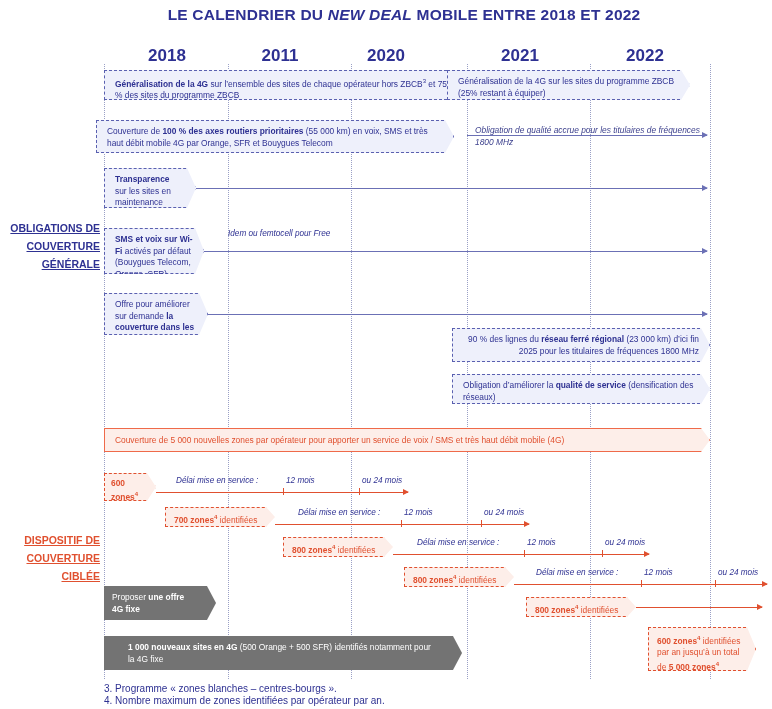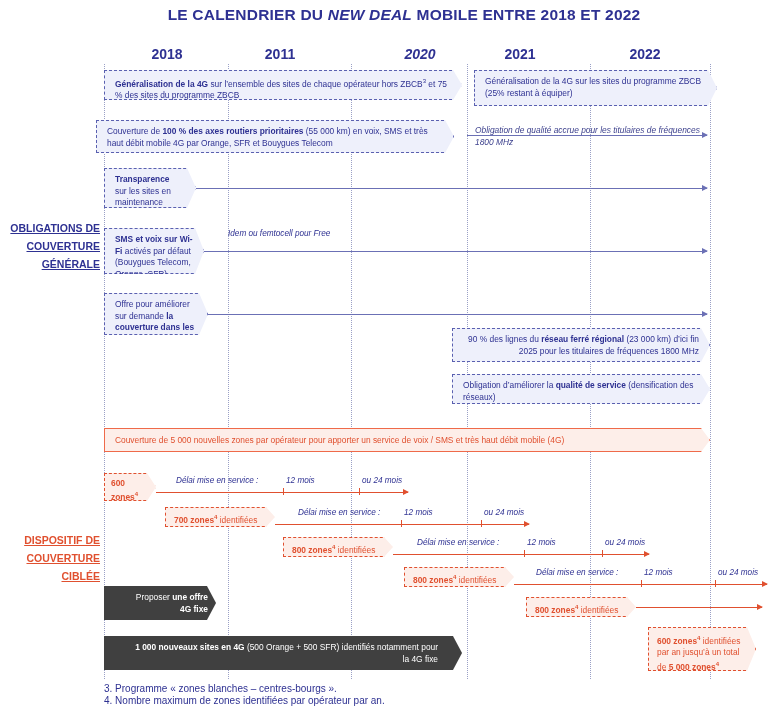--- a/index.html
+++ b/index.html
@@ -12,21 +12,21 @@
     position:relative;
   }
   .title{
     position:absolute;top:6px;left:0;width:772px;text-align:center;
     font-size:15.5px;font-weight:bold;color:#2e3192;letter-spacing:.2px;margin-left:18px;
   }
   .title .it{font-style:italic;}
 
   
   .years{position:absolute;top:46px;left:0;width:772px;height:18px;}
-  .year{position:absolute;top:0;font-size:14px;font-weight:bold;color:#2e3192;text-align:center;width:80px;}
+  .year{position:absolute;top:0;font-size:17px;font-weight:bold;color:#2e3192;text-align:center;width:80px;}
 
   
   .vline{position:absolute;top:64px;width:0;border-left:1px dotted #9aa0c6;}
 
   
   .sect-label{
     position:absolute;text-align:right;font-size:10.5px;font-weight:bold;
     color:#e0502f;line-height:18px;
   }
   .sect-label.blue{color:#2e3192;}
@@ -43,21 +43,21 @@
   }
   .bluebox b{font-weight:bold;}
   .arrowbox{
     position:absolute;box-sizing:border-box;
     font-size:8.4px;line-height:11.5px;padding:5px 10px;
   }
   
   .point-r{clip-path:polygon(0 0, calc(100% - 9px) 0, 100% 50%, calc(100% - 9px) 100%, 0 100%);}
 
   .orangebox{background:#fdeee9;border:1px dashed #e0502f;color:#e0502f;}
-  .orangesolid{background:#404040;color:#ffffff;text-align:right;}
+  .orangesolid{background:#737373;color:#ffffff;}
   .orangesolid b{font-weight:bold;}
   .orangeline{background:#fdeee9;border:1px solid #ef6a4a;color:#e0502f;}
 
   
   .harrow{position:absolute;height:1px;background:#6b70b5;}
   .harrow.orange{background:#e0502f;}
   .harrow::after{
     content:"";position:absolute;right:-1px;top:-3px;
     border-left:6px solid #6b70b5;border-top:3.5px solid transparent;border-bottom:3.5px solid transparent;
   }
@@ -74,21 +74,21 @@
 </head>
 <body>
 
 <div class="title">
   <span>LE CALENDRIER DU </span><span class="it">NEW DEAL</span><span> MOBILE ENTRE 2018 ET 2022</span>
 </div>
 
 <div class="years">
   <div class="year" style="left:127px;">2018</div>
   <div class="year" style="left:240px;">2011</div>
-  <div class="year" style="left:380px;font-style:italic;">2020</div>
+  <div class="year" style="left:346px;">2020</div>
   <div class="year" style="left:480px;">2021</div>
   <div class="year" style="left:605px;">2022</div>
 </div>
 
 <div class="vline" style="left:104px;height:615px;"></div>
 <div class="vline" style="left:228px;height:615px;"></div>
 <div class="vline" style="left:351px;height:615px;"></div>
 <div class="vline" style="left:467px;height:615px;"></div>
 <div class="vline" style="left:590px;height:615px;"></div>
 <div class="vline" style="left:710px;height:615px;"></div>
@@ -96,21 +96,21 @@
 <div class="sect-label blue" style="left:4px;top:219px;width:96px;">
   <u>OBLIGATIONS DE COUVERTURE GÉNÉRALE</u>
 </div>
 <div class="sect-label" style="left:4px;top:531px;width:96px;">
   <u>DISPOSITIF DE COUVERTURE CIBLÉE</u>
 </div>
 
 <div class="box bluebox arrowbox point-r" style="left:104px;top:70px;width:358px;height:30px;">
   <span><b>Généralisation de la 4G</b> sur l’ensemble des sites de chaque opérateur hors ZBCB<sup>3</sup> et 75 % des sites du programme ZBCB</span>
 </div>
-<div class="box bluebox arrowbox point-r" style="left:474px;top:70px;width:243px;height:36px;">
+<div class="box bluebox arrowbox point-r" style="left:447px;top:70px;width:243px;height:30px;">
   <span>Généralisation de la 4G sur les sites du programme ZBCB (25% restant à équiper)</span>
 </div>
 
 <div class="box bluebox arrowbox point-r" style="left:96px;top:120px;width:358px;height:33px;">
   <span>Couverture de <b>100 % des axes routiers prioritaires</b> (55 000 km) en voix, SMS et très haut débit mobile 4G par Orange, SFR et Bouygues Telecom</span>
 </div>
 <div class="box" style="left:467px;top:120px;width:243px;height:30px;border:0;">
   <span style="font-style:italic;">Obligation de qualité accrue pour les titulaires de fréquences 1800 MHz</span>
 </div>
 <div class="harrow" style="left:467px;top:135px;width:240px;"></div>

